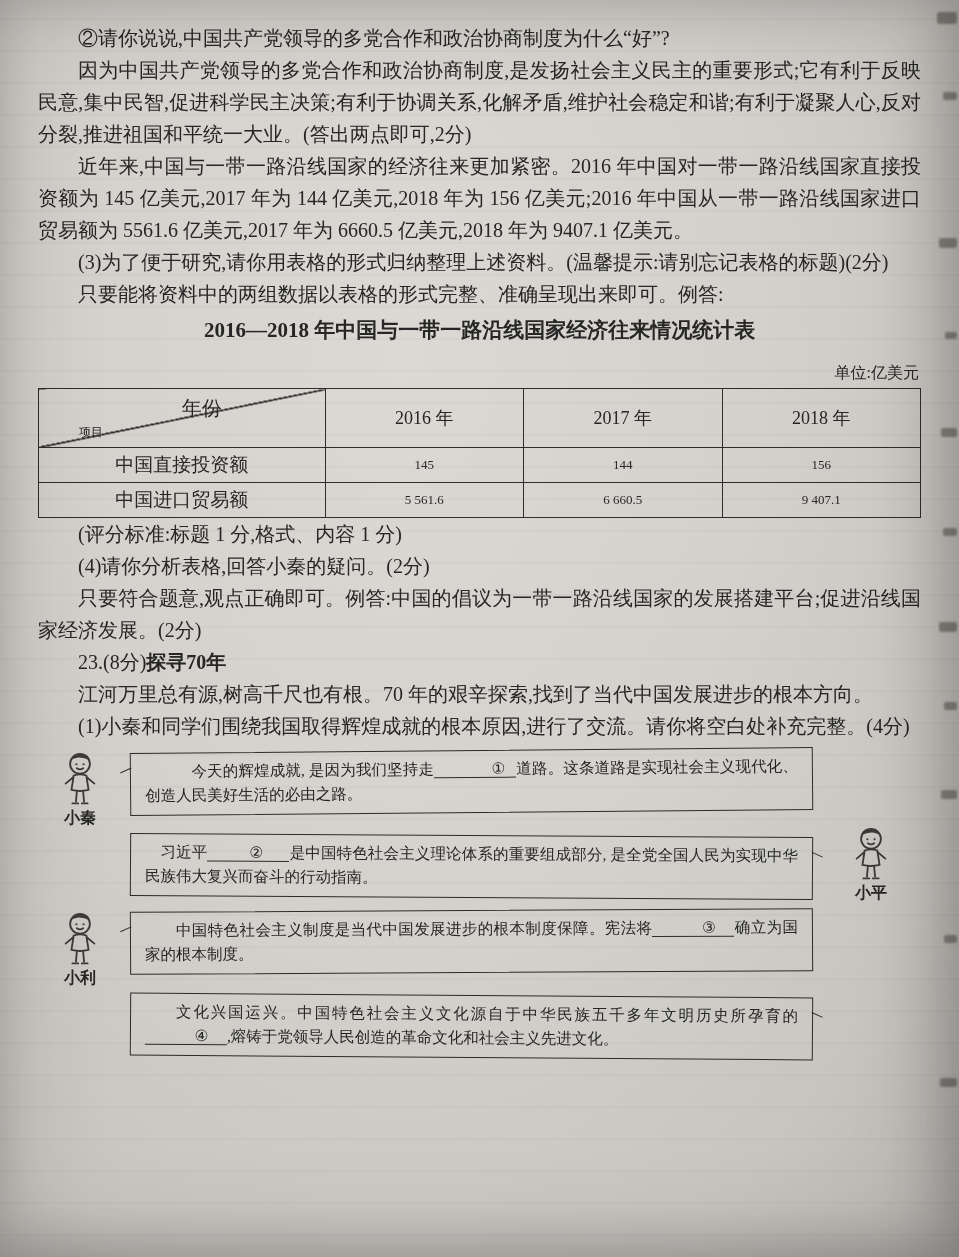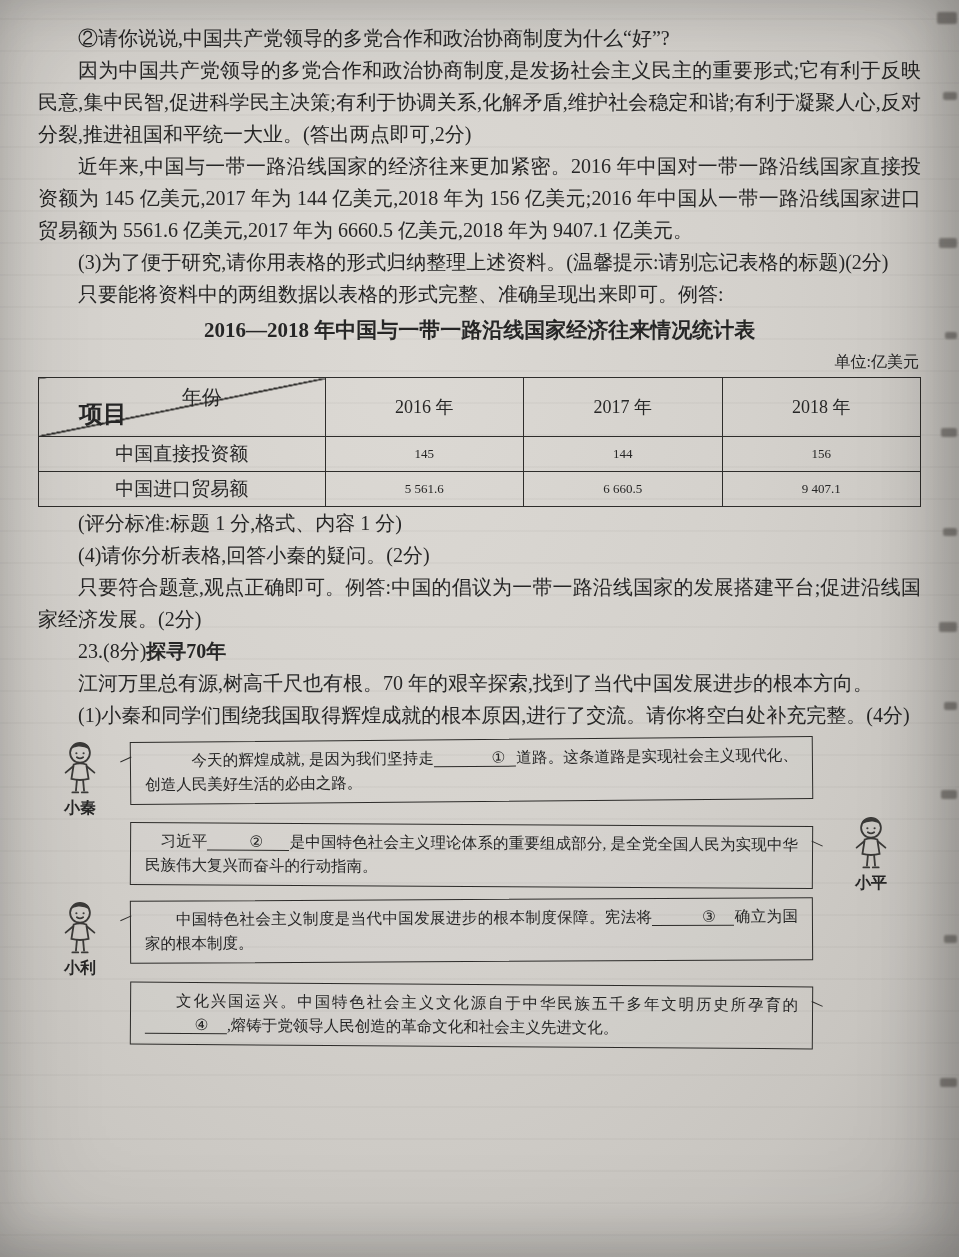--- a/index.html
+++ b/index.html
@@ -9,43 +9,43 @@
     font-family:"Liberation Serif","DejaVu Serif",serif;
     color:#262626;
   }
   .vignette{position:absolute;inset:0;pointer-events:none;
     box-shadow:inset 0 0 110px rgba(0,0,0,.16), inset -28px 0 55px rgba(0,0,0,.12), inset 0 -18px 40px rgba(0,0,0,.08);}
   .texture{position:absolute;inset:0;pointer-events:none;opacity:.05;
     background:repeating-linear-gradient(180deg, transparent 0 18px, #6b6862 18px 20px, transparent 20px 32px);}
   .content{position:absolute;left:38px;right:38px;top:22px;}
   p{margin:0;font-size:20px;line-height:32px;text-align:justify;}
   .indent{text-indent:2em;}
-  .tbl-title{font-size:21px;font-weight:bold;text-align:center;margin:4px 0 5px;line-height:32px;}
+  .tbl-title{font-size:21px;font-weight:bold;text-align:center;margin:4px 0 16px;line-height:32px;}
   .unit{font-size:16px;text-align:right;margin:2px 2px 4px 0;line-height:22px;}
   table{width:100%;border-collapse:collapse;table-layout:fixed;}
   td,th{border:1.4px solid #2e2d2b;text-align:center;font-size:18px;font-weight:normal;padding:0;}
   col.c0{width:32.5%;}
   .diag{position:relative;height:58px;
     background:linear-gradient(to bottom right, transparent 0, transparent calc(50% - 1px), #2e2d2b calc(50% - 1px), #2e2d2b calc(50% + 0.5px), transparent calc(50% + 1px));}
   .diag .dtop{position:absolute;top:6px;left:50%;font-size:20px;}
-  .diag .dbot{position:absolute;bottom:6px;left:14%;font-size:24px;font-weight:bold;}
+  .diag .dbot{position:absolute;bottom:6px;left:14%;font-size:12px;}
   .drow td{height:34px;font-size:13px;}
   .drow td.lbl{font-size:19px;margin-top:36px;}
   .q23 b{font-weight:bold;}
   
   .dialogue{margin-top:8px;display:flex;flex-direction:column;gap:7px;}
   .dlg-row{display:grid;grid-template-columns:84px 1fr 100px;column-gap:8px;align-items:start;}
   .bubble{border:1.4px solid #2c2b29;padding:6px 14px 7px;font-size:15.5px;line-height:24px;
     text-align:justify;background:rgba(255,255,255,0.04);position:relative;}
   .bubble .blank{display:inline-block;min-width:82px;border-bottom:1.4px solid #2c2b29;
     text-align:center;line-height:16px;vertical-align:baseline;}
   .ind1{text-indent:3em;} .ind2{text-indent:1em;} .ind3{text-indent:2em;}
   .r1{transform:rotate(-0.5deg);} .r2{transform:rotate(0.35deg);}
   .r3{transform:rotate(-0.3deg);} .r4{transform:rotate(0.4deg);}
-  .char{display:flex;flex-direction:column;align-items:center;gap:0;}
+  .char{display:flex;flex-direction:column;align-items:center;gap:0;font-family:Liberation Mono, monospace;}
   .char .nm{font-size:16px;font-weight:bold;line-height:18px;}
   .kid{width:54px;height:60px;}
   .mirror .kid{transform:scaleX(-1);}
   .up{margin-top:-10px;}
   .tail-l::before{content:"";position:absolute;left:-11px;top:16px;width:12px;height:1.4px;
     background:#2c2b29;transform:rotate(-24deg);}
   .tail-r::before{content:"";position:absolute;right:-11px;top:16px;width:12px;height:1.4px;
     background:#2c2b29;transform:rotate(24deg);}
   
   .edge i{position:absolute;right:2px;background:#534f4a;opacity:.55;border-radius:2px;filter:blur(1px);display:block;}

